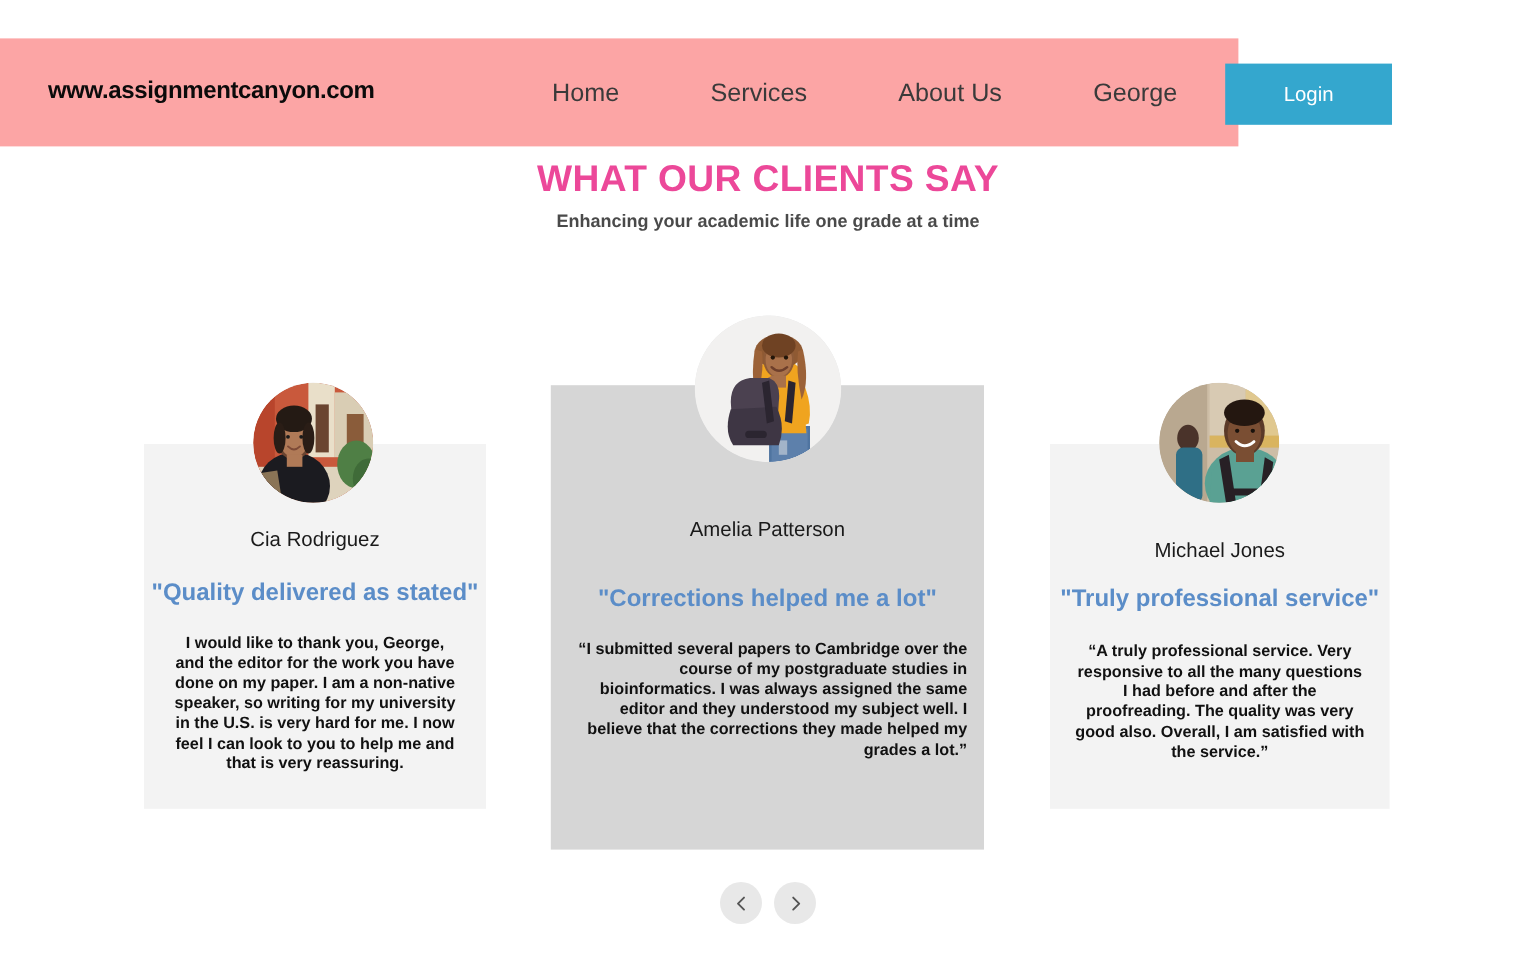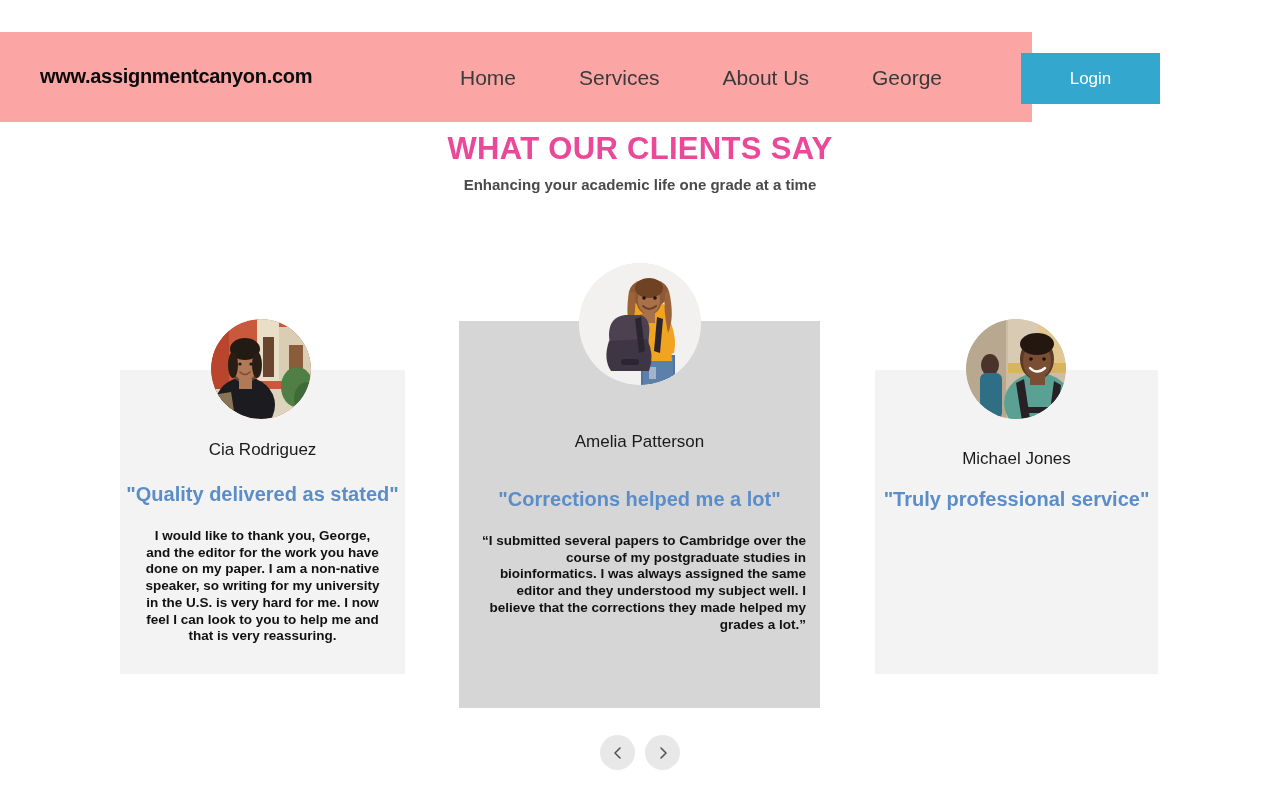--- a/index.html
+++ b/index.html
@@ -36,21 +36,21 @@
     white-space: nowrap;
   }
 
   .nav-links {
     position: absolute;
     left: 430px;
     top: 0;
     height: 90px;
     display: flex;
     align-items: center;
-    gap: 3px;
+    gap: 16px;
   }
 
   .nav-link {
     font-size: 21px;
     color: #3a3a3a;
     text-decoration: none;
     padding: 0 30px;
     line-height: 1;
     white-space: nowrap;
     cursor: pointer;
@@ -281,20 +281,21 @@
       <rect x="42" y="96" width="18" height="6" rx="3" fill="#2b2530"></rect>
       <path d="M56 56 l6 -2 l4 34 l-6 2 z" fill="#2b2530"></path>
       <path d="M78 54 l6 2 l-3 34 l-6 -2 z" fill="#2b2530"></path>
     </g>
   </svg>
 </div>
 
 <div class="testimonial-card card-side card-right">
   <div class="client-name      name-right">Michael Jones</div>
   <div class="client-headline  head-right">"Truly professional service"</div>
+  <div class="client-quote     quote-right">“A truly professional service. Very responsive to all the many questions I had before and after the proofreading. The quality was very good also. Overall, I am satisfied with the service.”</div>
 </div>
 
 <div class="avatar avatar-right">
   <svg viewBox="0 0 100 100" aria-hidden="true">
     <defs>
         <clipPath id="c3">
           <circle cx="50" cy="50" r="50"></circle>
         </clipPath>
       </defs>
     <g clip-path="url(#c3)">

